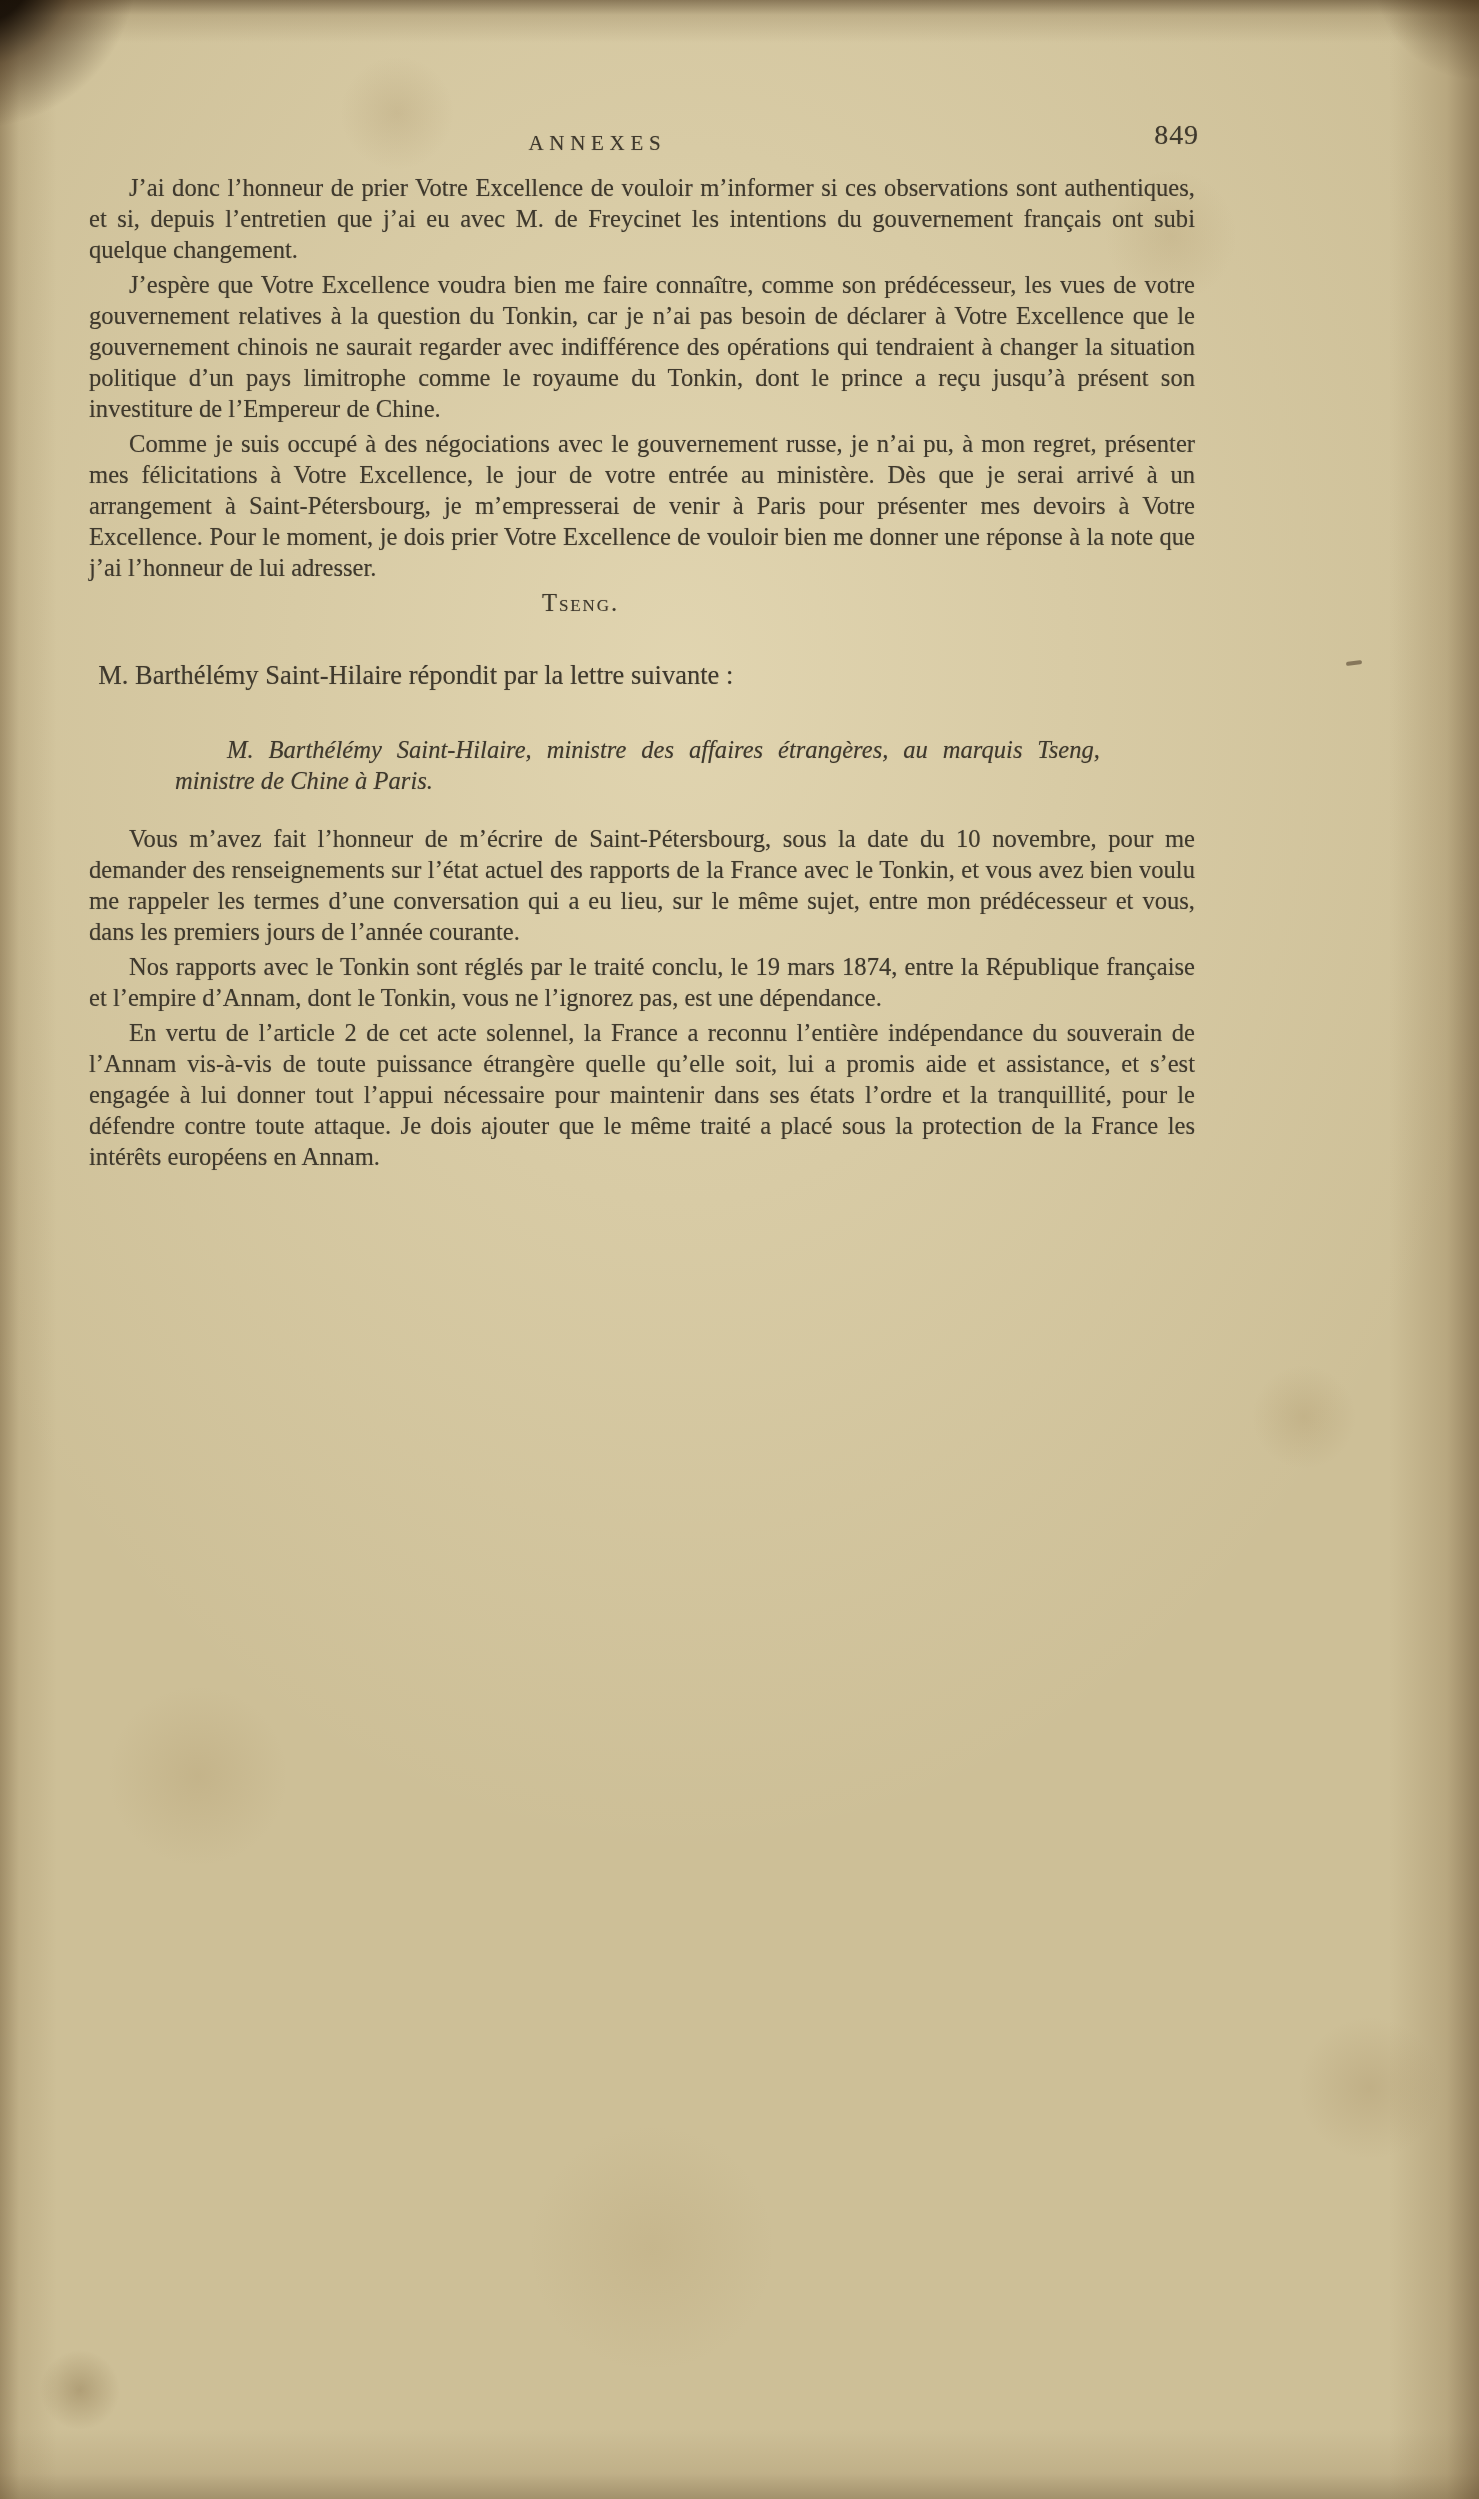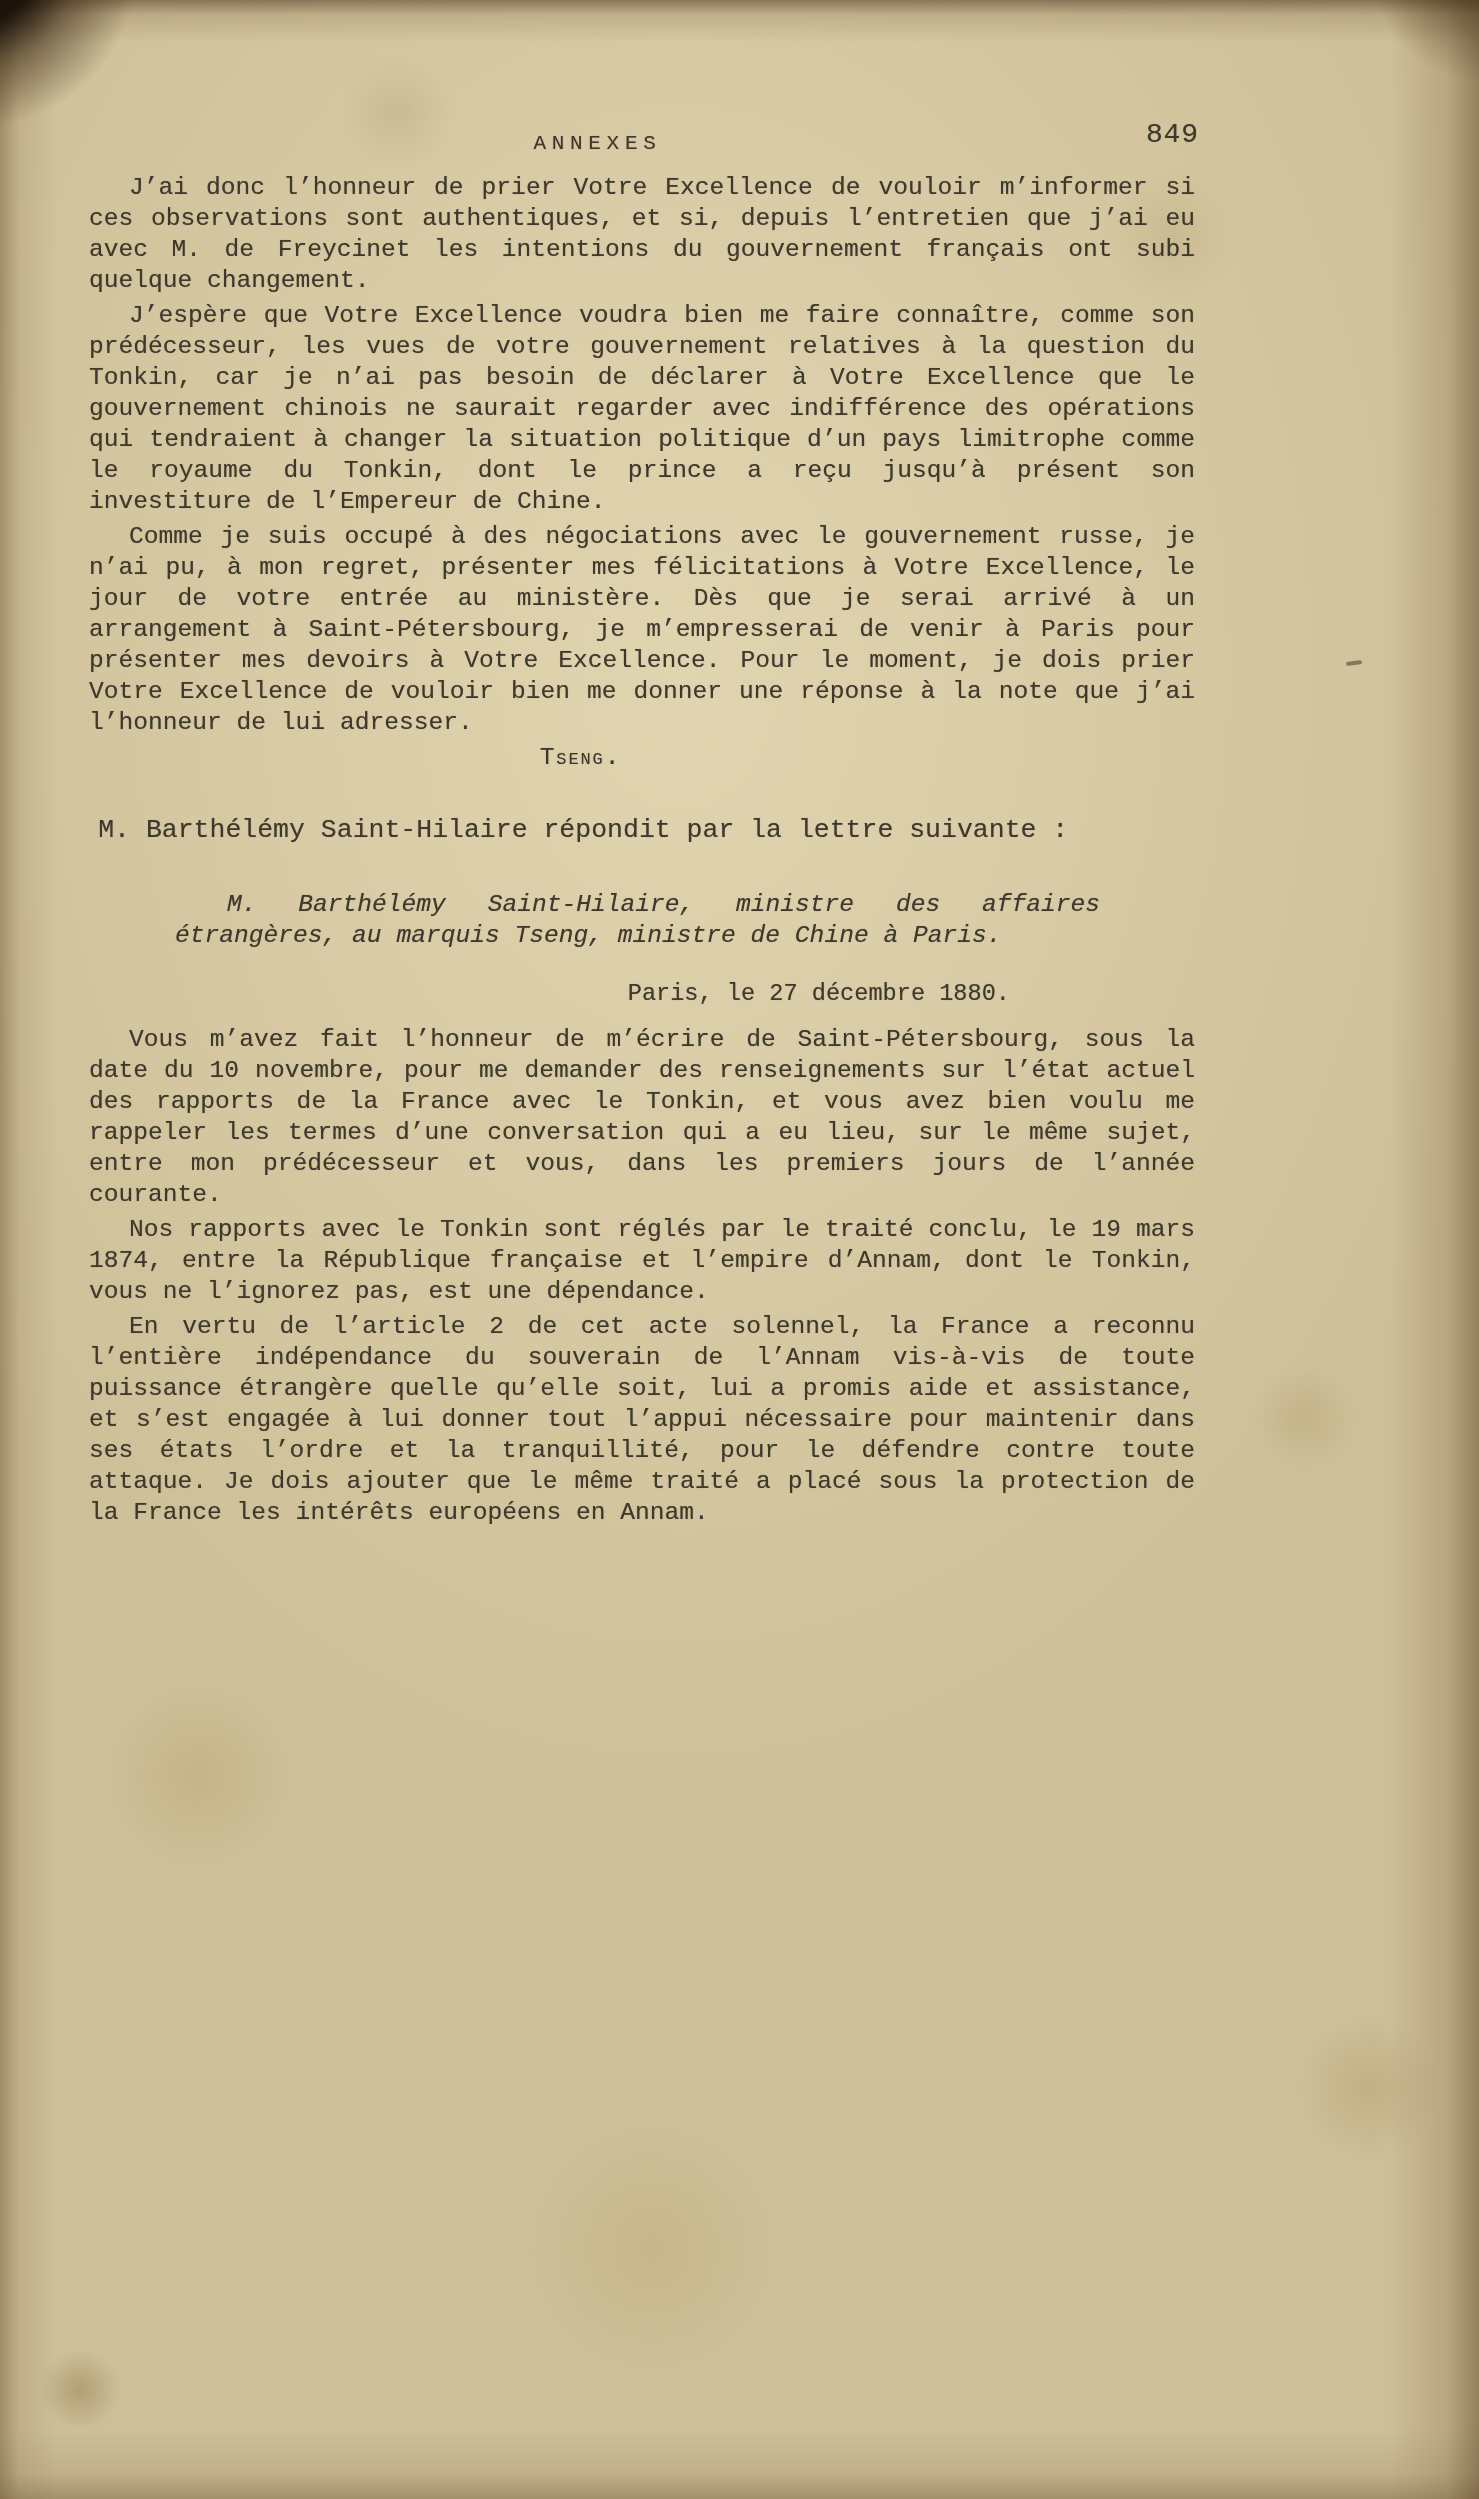--- a/index.html
+++ b/index.html
@@ -53,21 +53,20 @@
   }
 
   
   .content {
     position: relative; z-index: 2;
     padding: 119px 280px 0 85px;   
     color: #3f392d;
     font-size: 24.6px;
     line-height: 31px;
     text-shadow: 0 0 0.9px rgba(64,58,46,0.45);
-    font-family: Liberation Mono, monospace;
   }
 
   .running-head { position: relative; height: 40px; margin-bottom: 13.2px; }
   .head-title {
     position: absolute; left: 46%; transform: translateX(-50%);
     top: 9.4px; font-size: 21px; letter-spacing: 5.7px;
   }
   .head-page { position: absolute; right: 0; top: 0; font-size: 28px; letter-spacing: 0.9px; }
 
   .body-par { margin: 4px; text-indent: 40px; text-align: justify; }
@@ -121,21 +120,20 @@
     <p class="body-par">J’ai donc l’honneur de prier Votre Excellence de vouloir m’informer si ces observations sont authentiques, et si, depuis l’entretien que j’ai eu avec M. de Freycinet les intentions du gouvernement français ont subi quelque changement.</p>
     <p class="body-par">J’espère que Votre Excellence voudra bien me faire connaître, comme son prédécesseur, les vues de votre gouvernement relatives à la question du Tonkin, car je n’ai pas besoin de déclarer à Votre Excellence que le gouvernement chinois ne saurait regarder avec indifférence des opérations qui tendraient à changer la situation politique d’un pays limitrophe comme le royaume du Tonkin, dont le prince a reçu jusqu’à présent son investiture de l’Empereur de Chine.</p>
     <p class="body-par">Comme je suis occupé à des négociations avec le gouvernement russe, je n’ai pu, à mon regret, présenter mes félicitations à Votre Excellence, le jour de votre entrée au ministère. Dès que je serai arrivé à un arrangement à Saint-Pétersbourg, je m’empresserai de venir à Paris pour présenter mes devoirs à Votre Excellence. Pour le moment, je dois prier Votre Excellence de vouloir bien me donner une réponse à la note que j’ai l’honneur de lui adresser.</p>
     <p class="signature">Tseng.</p>
   </section>
 
   <p class="intro">M. Barthélémy Saint-Hilaire répondit par la lettre suivante :</p>
 
   <section>
     <p class="letter-heading">M. Barthélémy Saint-Hilaire, ministre des affaires étrangères, au marquis Tseng, ministre de Chine à Paris.</p>
-    <p class="dateline">Paris, le 27 décembre 1880.</p>
     <p class="body-par">Vous m’avez fait l’honneur de m’écrire de Saint-Pétersbourg, sous la date du 10 novembre, pour me demander des renseignements sur l’état actuel des rapports de la France avec le Tonkin, et vous avez bien voulu me rappeler les termes d’une conversation qui a eu lieu, sur le même sujet, entre mon prédécesseur et vous, dans les premiers jours de l’année courante.</p>
     <p class="body-par">Nos rapports avec le Tonkin sont réglés par le traité conclu, le 19 mars 1874, entre la République française et l’empire d’Annam, dont le Tonkin, vous ne l’ignorez pas, est une dépendance.</p>
     <p class="body-par">En vertu de l’article 2 de cet acte solennel, la France a reconnu l’entière indépendance du souverain de l’Annam vis-à-vis de toute puissance étrangère quelle qu’elle soit, lui a promis aide et assistance, et s’est engagée à lui donner tout l’appui nécessaire pour maintenir dans ses états l’ordre et la tranquillité, pour le défendre contre toute attaque. Je dois ajouter que le même traité a placé sous la protection de la France les intérêts européens en Annam.</p>
   </section>
 
 
 </div>
 
 
 </body></html>

